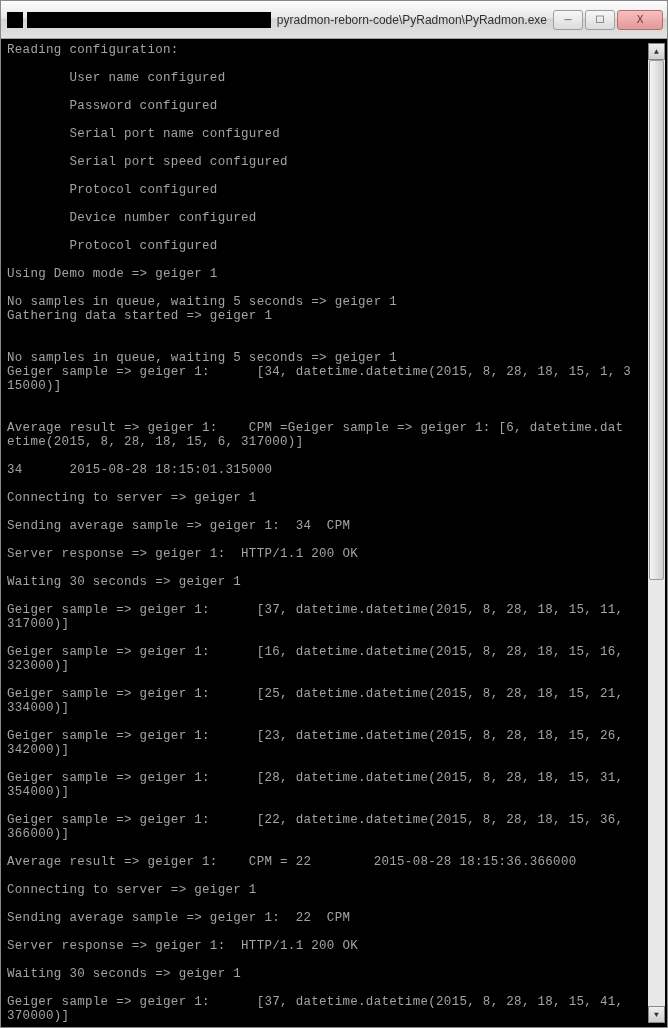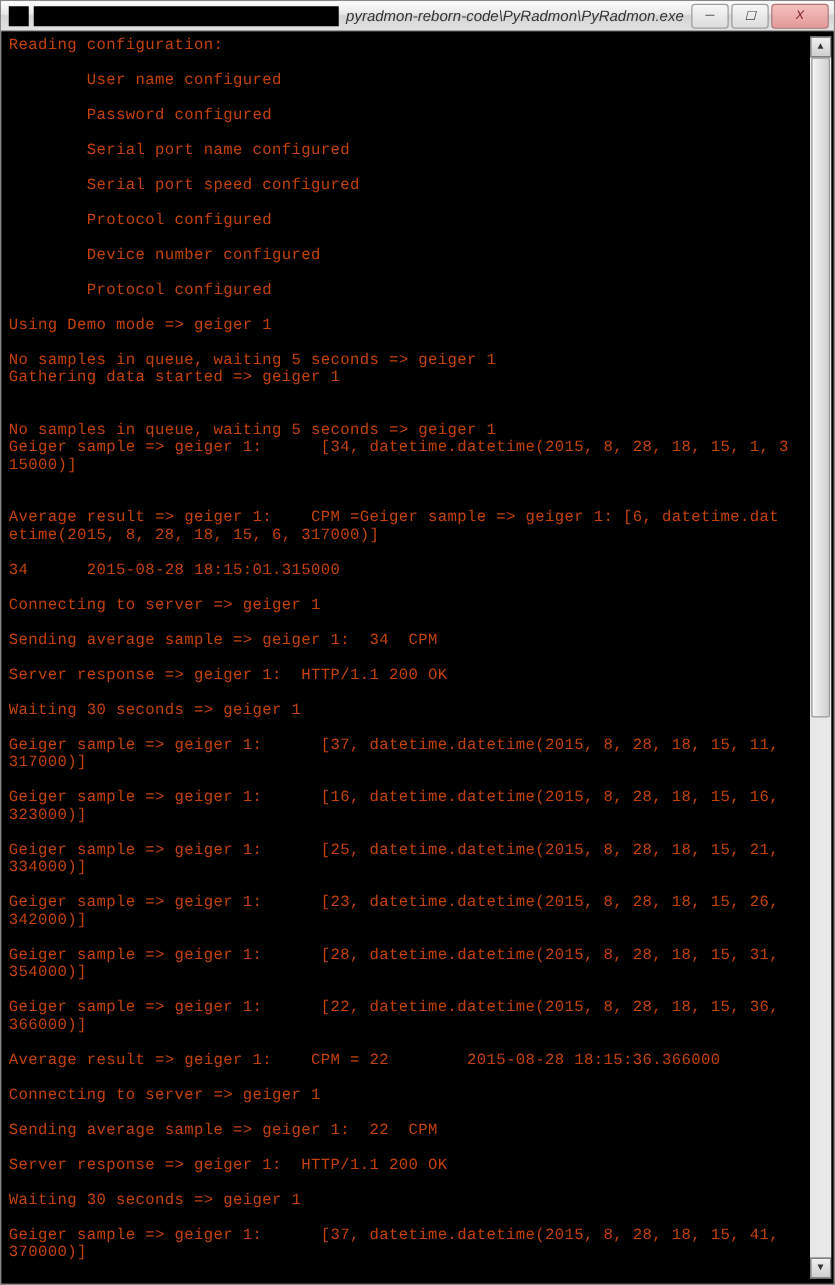--- a/index.html
+++ b/index.html
@@ -13,27 +13,26 @@
     .window {
       width: 668px;
       height: 1028px;
       border: 1px solid #888;
       background: #ece9d8;
       display: flex;
       flex-direction: column;
       box-shadow: inset 1px 1px 0 #fff;
     }
     .titlebar {
-      height: 24px;
+      height: 38px;
       background: linear-gradient(180deg, #fdfdfd 0%, #e8e8e8 45%, #d4d4d4 50%, #e2e2e2 100%);
       display: flex;
       align-items: center;
       border-bottom: 1px solid #a0a0a0;
       padding: 0 2px;
-      font-style: italic;
     }
     .app-icon {
       width: 16px;
       height: 16px;
       background: #000;
       margin: 0 4px;
       flex-shrink: 0;
     }
     .title-text {
       flex: 1;
@@ -83,21 +82,21 @@
     .console-wrap {
       flex: 1;
       background: #000;
       padding: 4px 2px 2px 6px;
       position: relative;
       overflow: hidden;
     }
     .console {
       width: 100%;
       height: 100%;
-      color: #c2410c;
+      color: #a3a3a3;
       font-family: 'Consolas', 'Courier New', monospace;
       font-size: 12.5px;
       line-height: 14px;
       white-space: pre;
       overflow: hidden;
       letter-spacing: 0.3px;
     }
     .console div { min-height: 14px; }
     .scrollbar {
       position: absolute;

